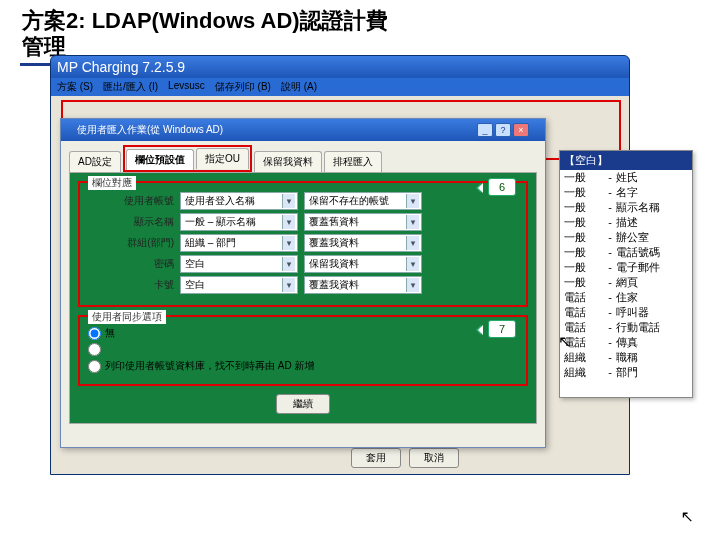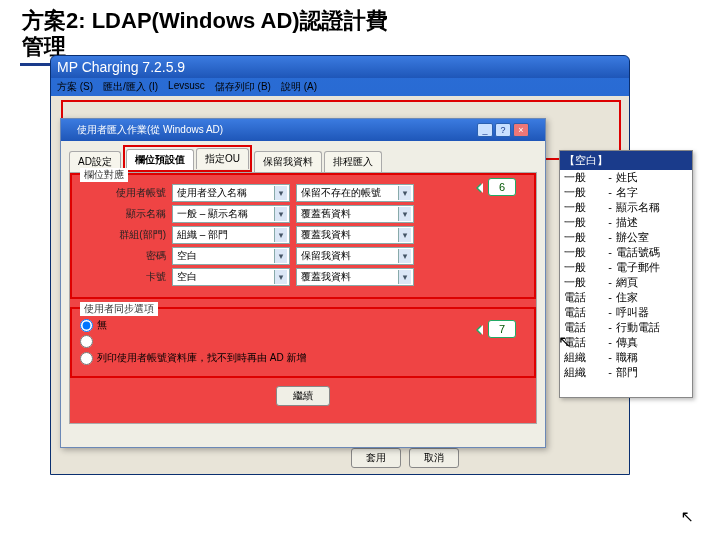--- a/index.html
+++ b/index.html
@@ -24,21 +24,21 @@
   .dlg .titlebar { height: 22px; background: linear-gradient(#3b7be0,#1e56b8); color:#fff; padding:3px 16px; font-size:10px; display:flex; align-items:center; }
   .dlg .titlebar .winctl { margin-left:auto; display:flex; gap:2px; }
   .dlg .titlebar .winctl span { width:16px; height:14px; background:#c9e0ff; border:1px solid #2a60b0; border-radius:2px; display:inline-flex; align-items:center; justify-content:center; font-size:9px; color:#1a3b8b; }
   .dlg .titlebar .winctl span.close { background:#e77; color:#fff; }
 
   .tabs { display:flex; align-items:flex-end; padding: 4px 8px 0 8px; gap:2px; }
   .tab { padding:3px 8px; font-size:10px; background:#f6f5ec; border:1px solid #aaa; border-bottom:none; border-radius:3px 3px 0 0; cursor:pointer;text-align:center; }
   .tab.active { background:#fff; font-weight:bold; position:relative; top:1px; }
   .tabs-redbox { border:2px solid #d00; padding:1px; display:inline-flex; gap:2px; }
 
-  .pane { margin:0 8px 8px 8px; background:#ef4444; border:1px solid #aaa; height:252px; position:relative; }
+  .pane { margin:0 8px 8px 8px; background:#15803d; border:1px solid #aaa; padding:8px; height:252px; position:relative; }
 
   .group { border:1px solid #bbb; padding:6px 8px 8px 8px; margin-bottom:8px; position:relative; }
   .group > .legend { position:absolute; top:-7px; left:8px; background:#fff; padding:0 4px; font-size:10px; color:#333; }
   .group.red { border:2px solid #d00; }
 
   .row { display:flex; align-items:center; gap:6px; margin:3px 0; }
   .row .lbl { width:86px; text-align:right; font-size:10px; color:#222; }
   .combo { flex:0 0 118px; height:18px; border:1px solid #8aa; background:#fff; font-size:10px; padding:1px 14px 1px 4px; position:relative; display:flex; align-items:center; }
   .combo::after { content:"▾"; position:absolute; right:2px; top:1px; font-size:9px; color:#456; background:#dbe7f6; width:12px; text-align:center; border-left:1px solid #8aa; height:14px; line-height:14px; }
 

